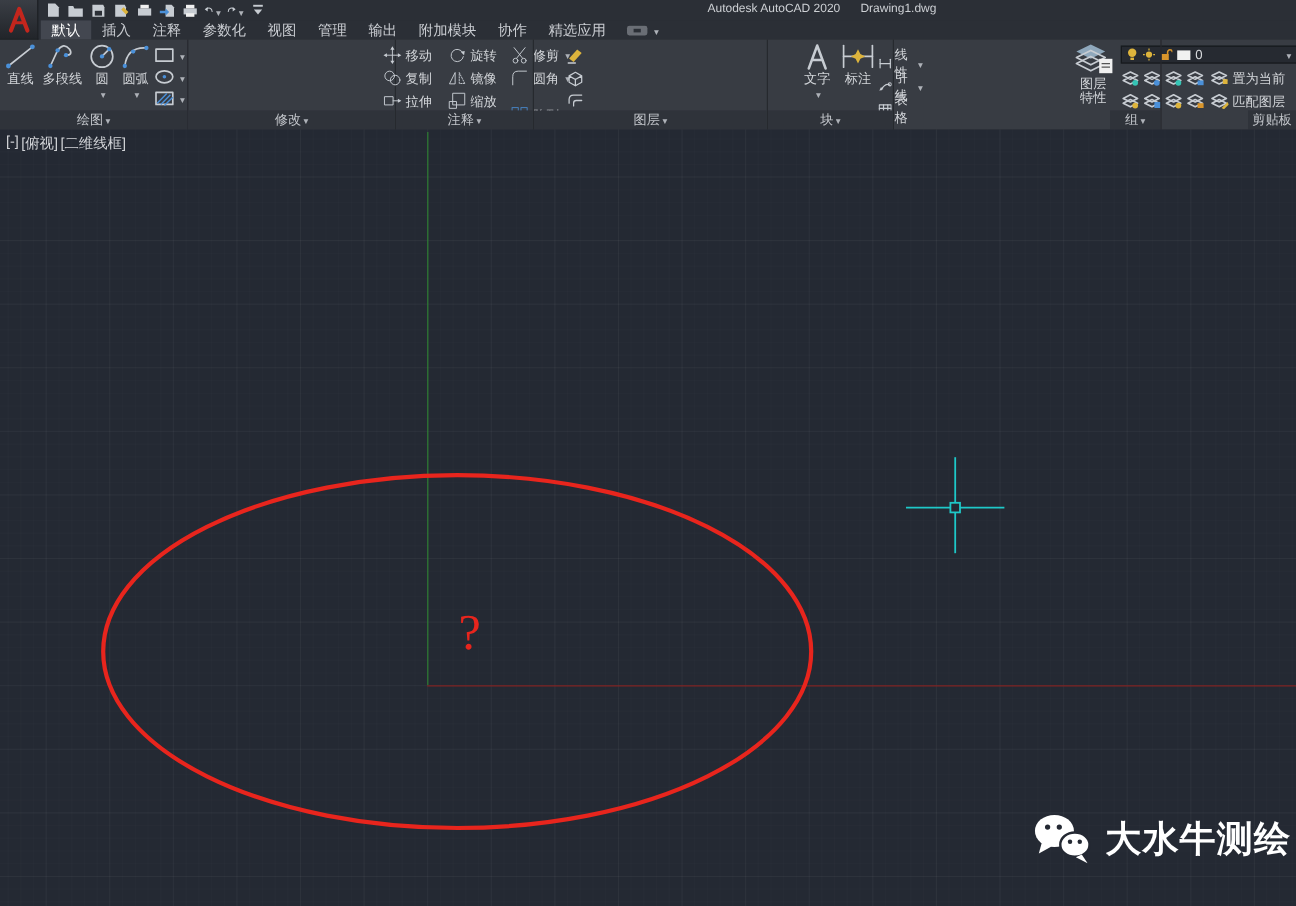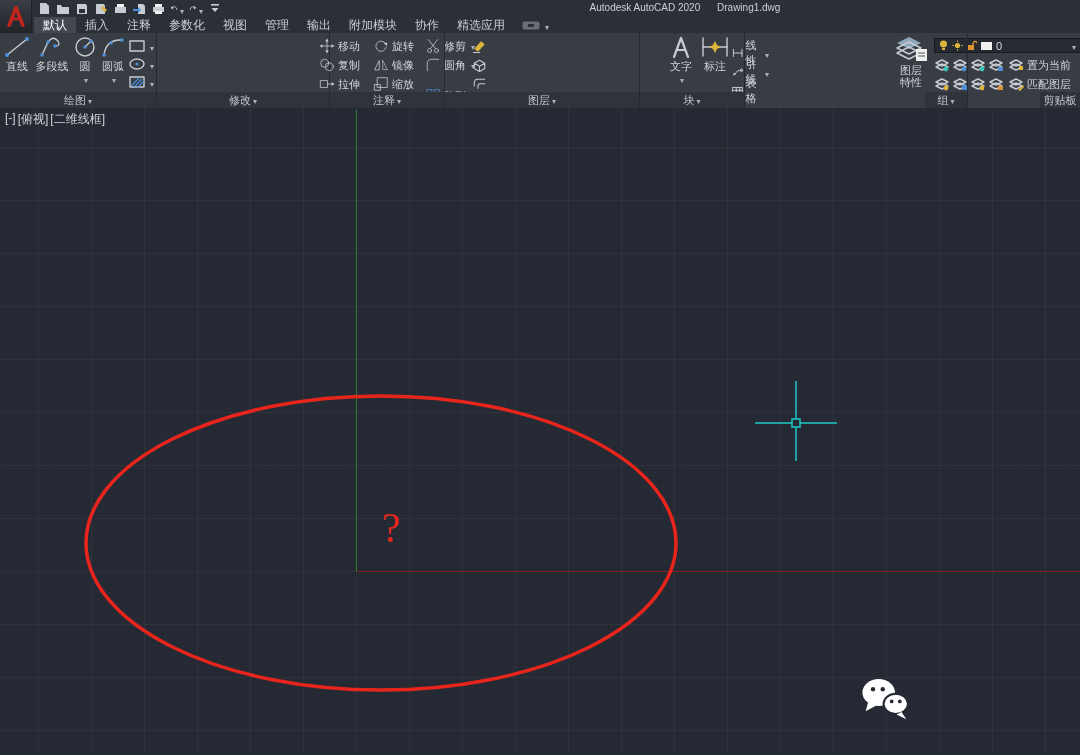--- a/index.html
+++ b/index.html
@@ -541,16 +541,17 @@
       <svg width="52" height="46" viewBox="0 0 64 54">
         <ellipse cx="23" cy="19" rx="20" ry="16.5" fill="#ffffff"></ellipse>
         <polygon points="10,31 7,42 20,35" fill="#ffffff"></polygon>
         <circle cx="16" cy="15" r="2.7" fill="#242933"></circle>
         <circle cx="28" cy="15" r="2.7" fill="#242933"></circle>
         <ellipse cx="44" cy="33" rx="15" ry="12.5" fill="#ffffff" stroke="#242933" stroke-width="2.5"></ellipse>
         <polygon points="51,43 57,52 45,46" fill="#ffffff"></polygon>
         <circle cx="39" cy="30" r="2.3" fill="#242933"></circle>
         <circle cx="49" cy="30" r="2.3" fill="#242933"></circle>
       </svg>
+      <span class="wm-text">大水牛测绘</span>
     </div>
 
   </div>
 </div>
 
 </body></html>

